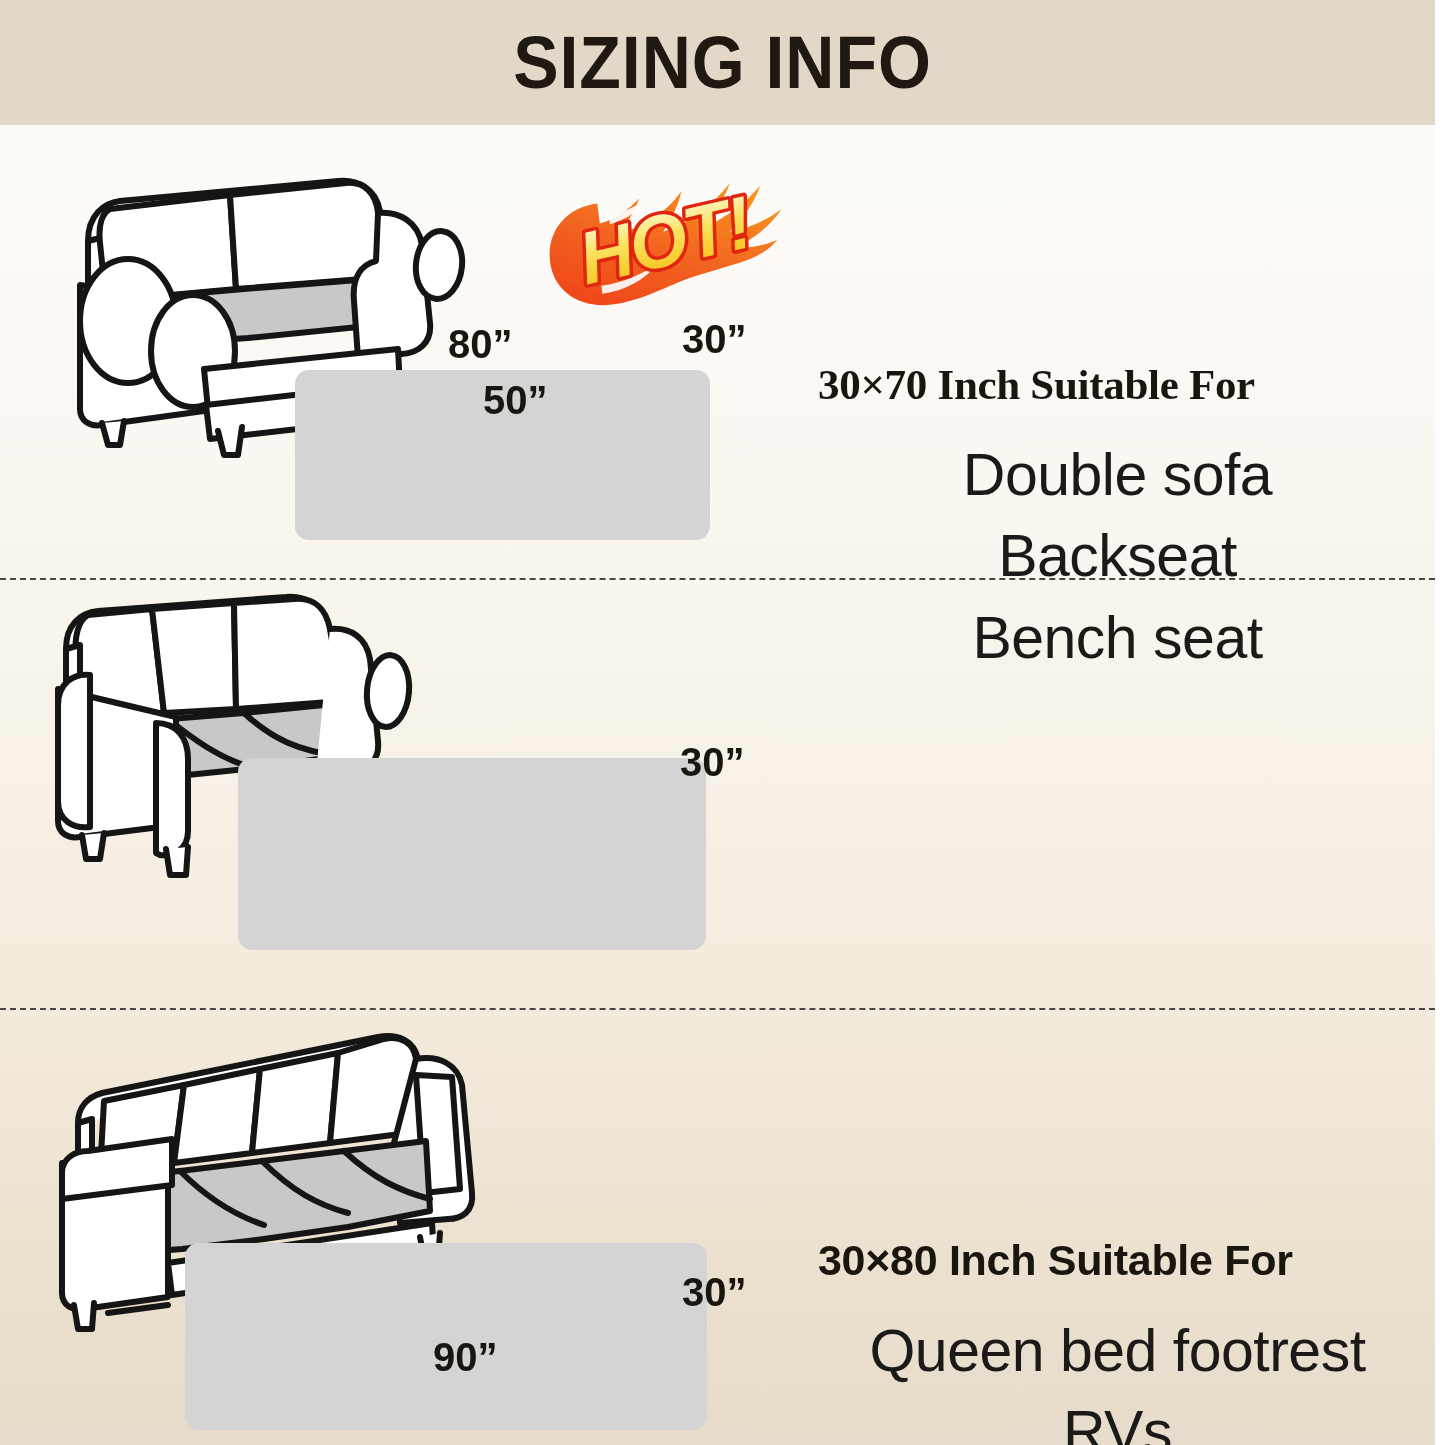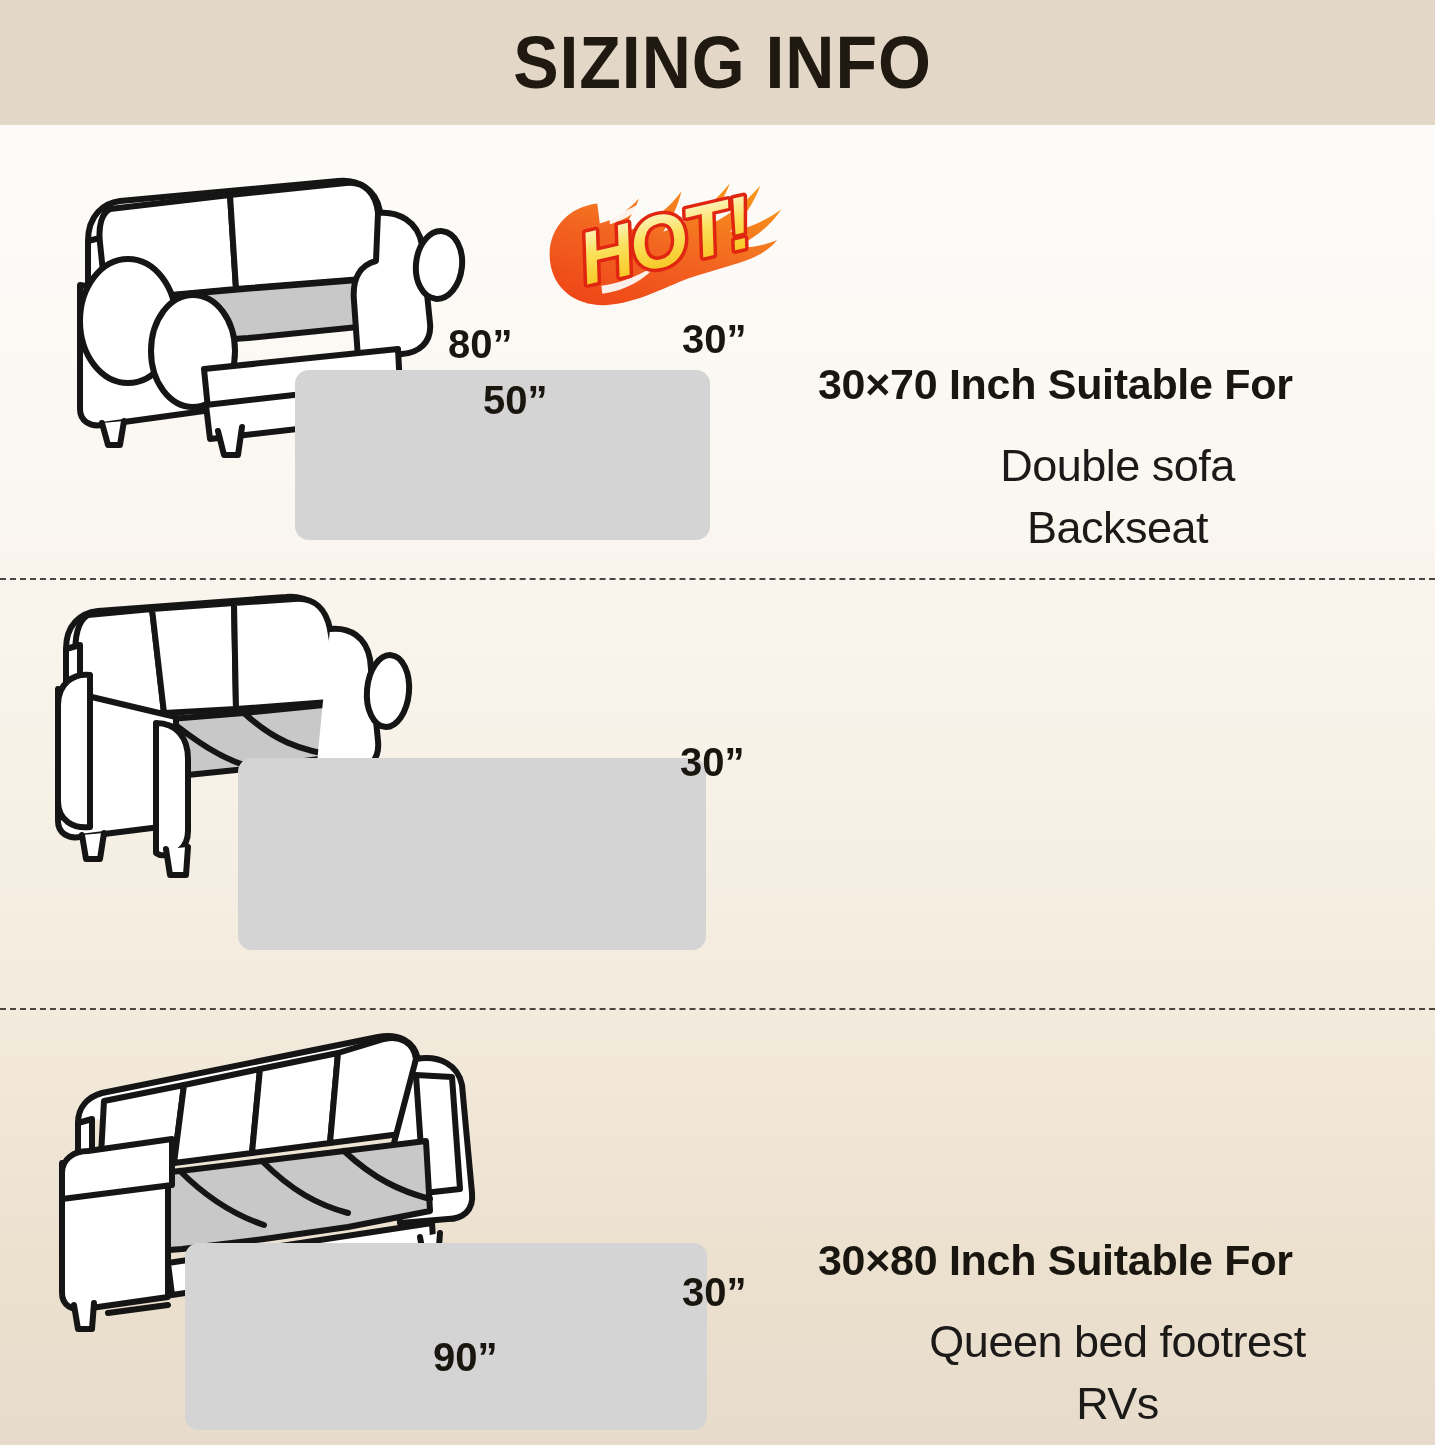--- a/index.html
+++ b/index.html
@@ -138,31 +138,31 @@
     letter-spacing: -0.3px;
     white-space: nowrap;
   }
   .sec-list {
     list-style: none;
     text-align: center;
     margin-top: 26px;
   }
   .sec-list li {
     font-family: "Liberation Sans", sans-serif;
-    font-size: 45px;
+    font-size: 59px;
     font-weight: 300;
     color: #1c1a18;
     line-height: 1.38;
     letter-spacing: -0.5px;
     white-space: nowrap;
     text-align: center;
   }
 
   #text-0 { top: 235px; }
-  #text-0 .sec-heading { margin-left: 28px; }
+  #text-0 .sec-heading { margin-left: 28px; font-family: Liberation Serif, serif; }
   #text-1 { top: 658px; }
   #text-1 .sec-heading { margin-left: 28px; }
 
   
   #hot-badge {
     position: absolute;
     left: 540px;
     top: 165px;
     width: 260px;
     height: 145px;
@@ -215,20 +215,21 @@
       </svg>
 
       <div class="dim-rect" id="rect-0"></div>
     </div>
 
     <div class="text-col" id="text-0">
       <div class="sec-heading">30×70 Inch Suitable For</div>
       <ul class="sec-list">
         <li>Double sofa</li>
         <li>Backseat</li>
+        <li>Bench seat</li>
       </ul>
     </div>
   </div>
 
   <div class="section" id="section-1">
     <div class="illus">
 
       <svg class="sofa-svg" id="sofa-1" width="520" height="300" viewBox="0 0 520 300">
         <g fill="#ffffff" stroke="#151515" stroke-width="6" stroke-linejoin="round" stroke-linecap="round">
 

